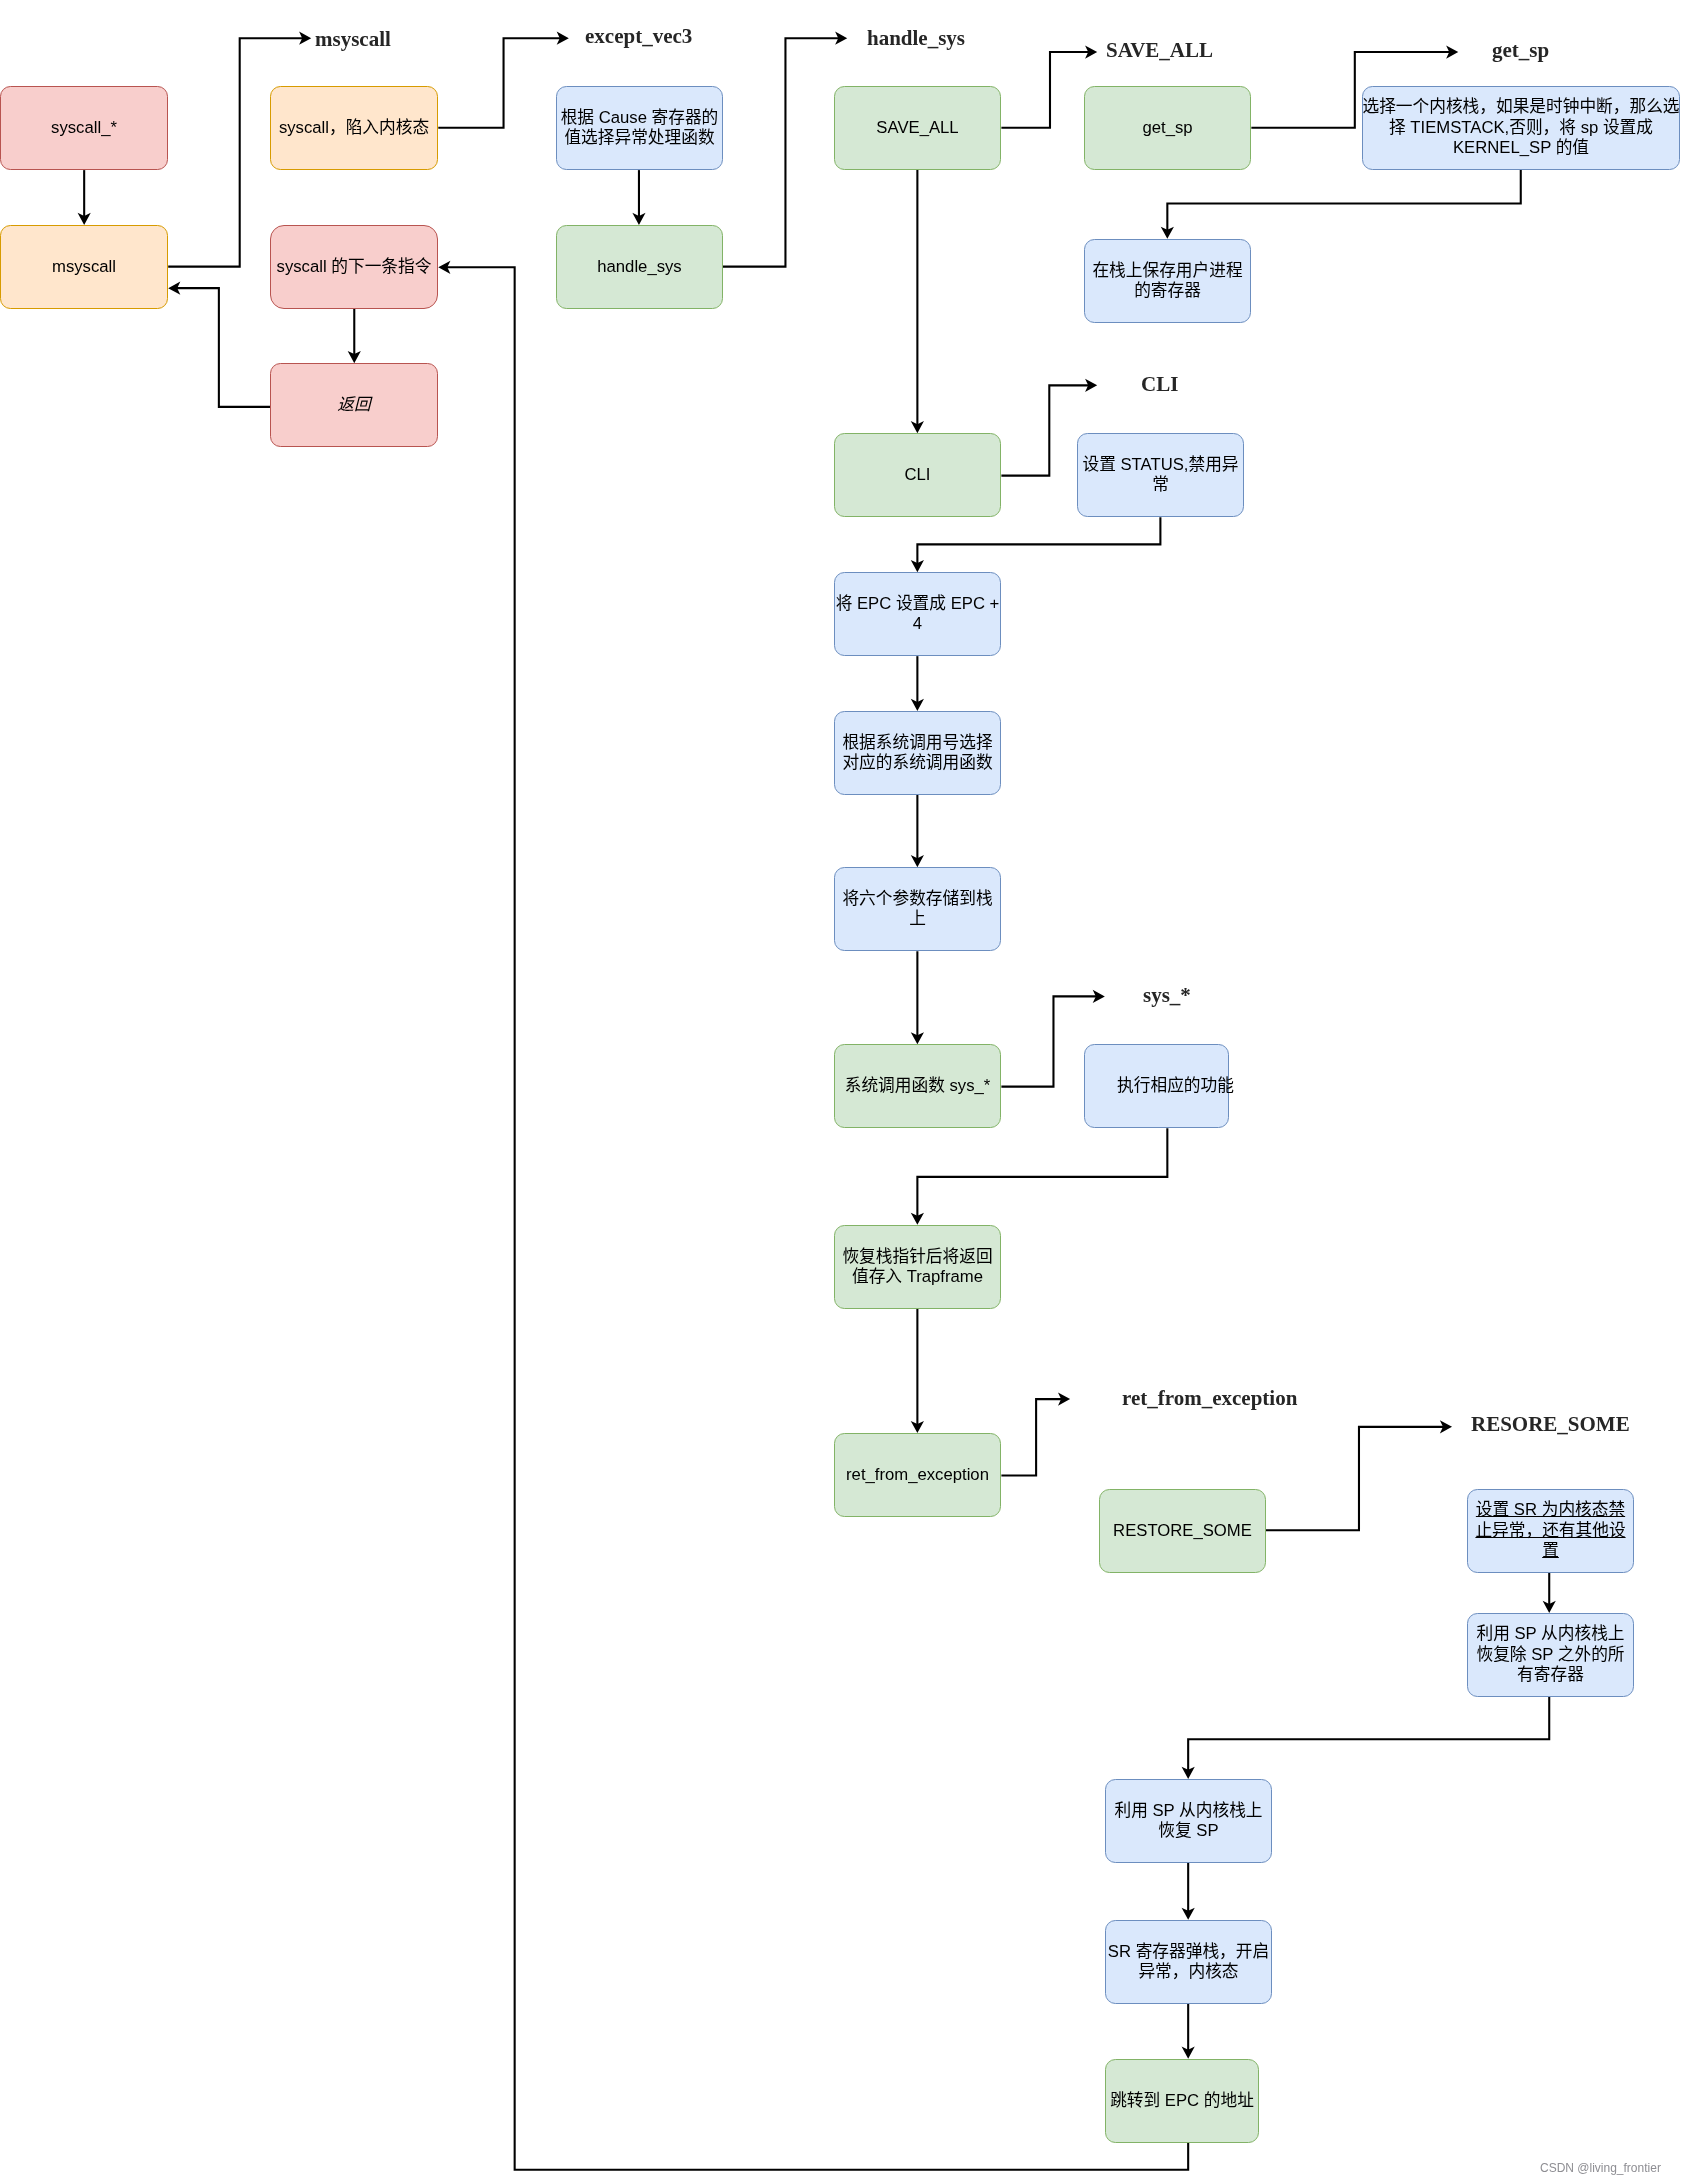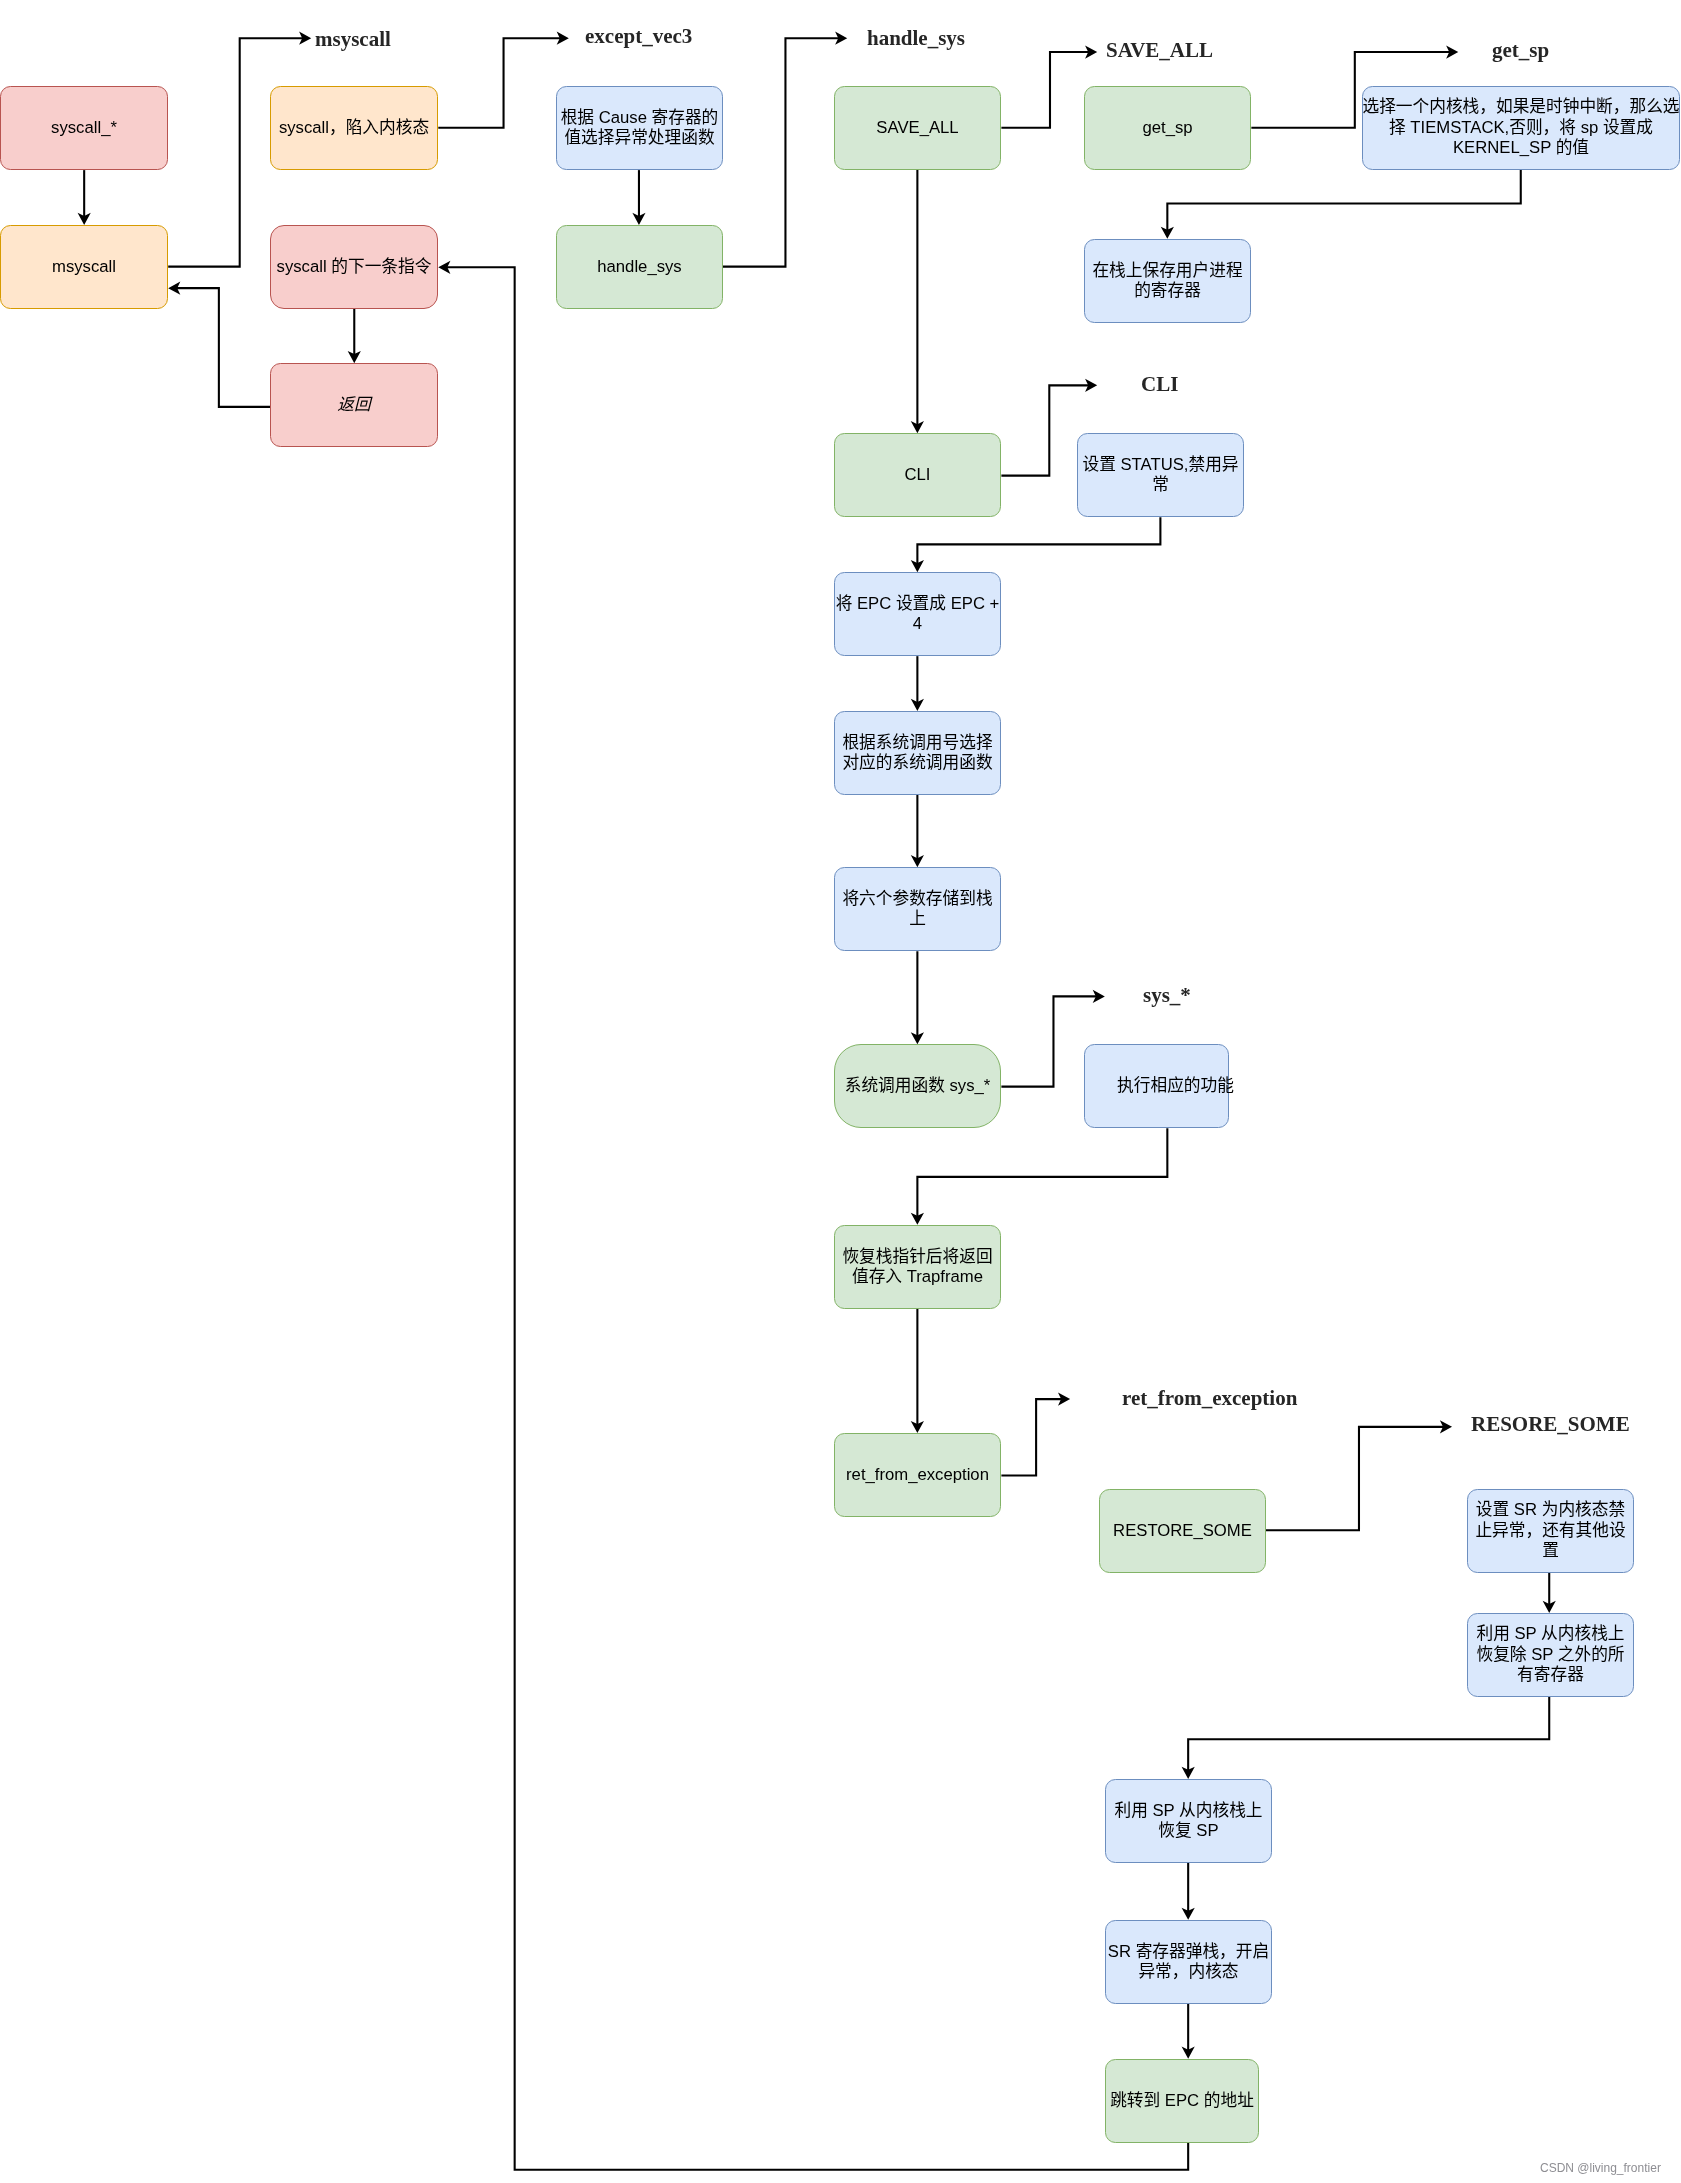--- a/index.html
+++ b/index.html
@@ -176,37 +176,37 @@
 4</div>
       </div>
       <div class="node" style="left: 834px; top: 711px; width: 167px; height: 84px; background: rgb(218, 232, 252); border-color: rgb(108, 142, 191);">
         <div class="t">根据系统调用号选择
 对应的系统调用函数</div>
       </div>
       <div class="node" style="left: 834px; top: 867px; width: 167px; height: 84px; background: rgb(218, 232, 252); border-color: rgb(108, 142, 191);">
         <div class="t">将六个参数存储到栈
 上</div>
       </div>
-      <div class="node" style="left: 834px; top: 1044px; width: 167px; height: 84px; background: rgb(213, 232, 212); border-color: rgb(130, 179, 102); border-radius: 27px;">
+      <div class="node" style="left: 834px; top: 1044px; width: 167px; height: 84px; background: rgb(213, 232, 212); border-color: rgb(130, 179, 102);">
         <div class="t">系统调用函数 sys_*</div>
       </div>
       <div class="node" style="left: 1084px; top: 1044px; width: 145px; height: 84px; background: rgb(218, 232, 252); border-color: rgb(108, 142, 191); padding-left: 38px;">
         <div class="t">执行相应的功能</div>
       </div>
       <div class="node" style="left: 834px; top: 1225px; width: 167px; height: 84px; background: rgb(213, 232, 212); border-color: rgb(130, 179, 102);">
         <div class="t">恢复栈指针后将返回
 值存入 Trapframe</div>
       </div>
       <div class="node" style="left: 834px; top: 1433px; width: 167px; height: 84px; background: rgb(213, 232, 212); border-color: rgb(130, 179, 102);">
         <div class="t">ret_from_exception</div>
       </div>
       <div class="node" style="left: 1099px; top: 1489px; width: 167px; height: 84px; background: rgb(213, 232, 212); border-color: rgb(130, 179, 102);">
         <div class="t">RESTORE_SOME</div>
       </div>
-      <div class="node" style="left: 1467px; top: 1489px; width: 167px; height: 84px; background: rgb(218, 232, 252); border-color: rgb(108, 142, 191);">
+      <div class="node" style="left: 1467px; top: 1489px; width: 167px; height: 84px; background: rgb(218, 232, 252); border-color: rgb(108, 142, 191); text-decoration: underline;">
         <div class="t">设置 SR 为内核态禁
 止异常，还有其他设
 置</div>
       </div>
       <div class="node" style="left: 1467px; top: 1613px; width: 167px; height: 84px; background: rgb(218, 232, 252); border-color: rgb(108, 142, 191);">
         <div class="t">利用 SP 从内核栈上
 恢复除 SP 之外的所
 有寄存器</div>
       </div>
       <div class="node" style="left: 1105px; top: 1779px; width: 167px; height: 84px; background: rgb(218, 232, 252); border-color: rgb(108, 142, 191);">

